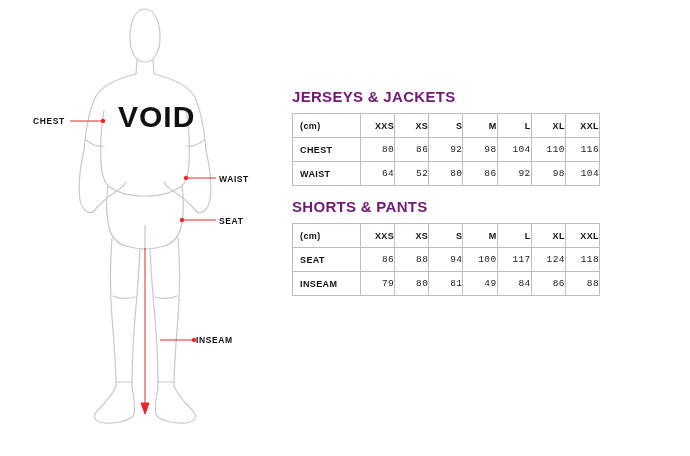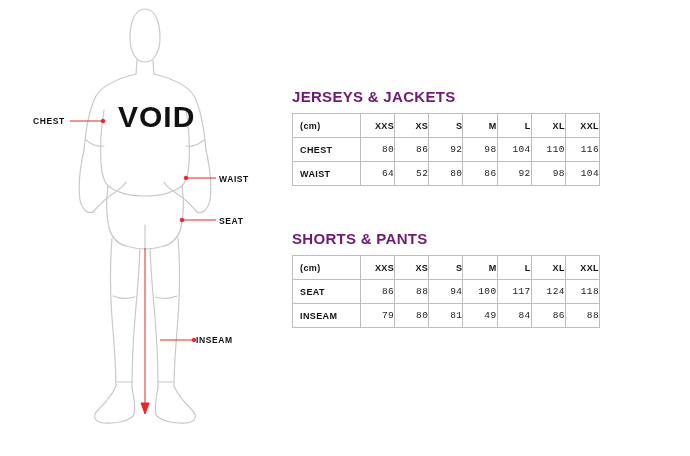--- a/index.html
+++ b/index.html
@@ -109,21 +109,20 @@
 
   .block-jerseys {
     position: absolute;
     left: 0;
     top: 88px;
   }
   .block-shorts {
     position: absolute;
     left: 0;
     top: 198px;
-    margin-top: 32px;
   }
 </style>
 </head>
 <body>
 
 <div class="page">
 
   <div class="figure-panel">
 
     <svg class="figure-svg" width="285" height="456" viewBox="0 0 285 456">

